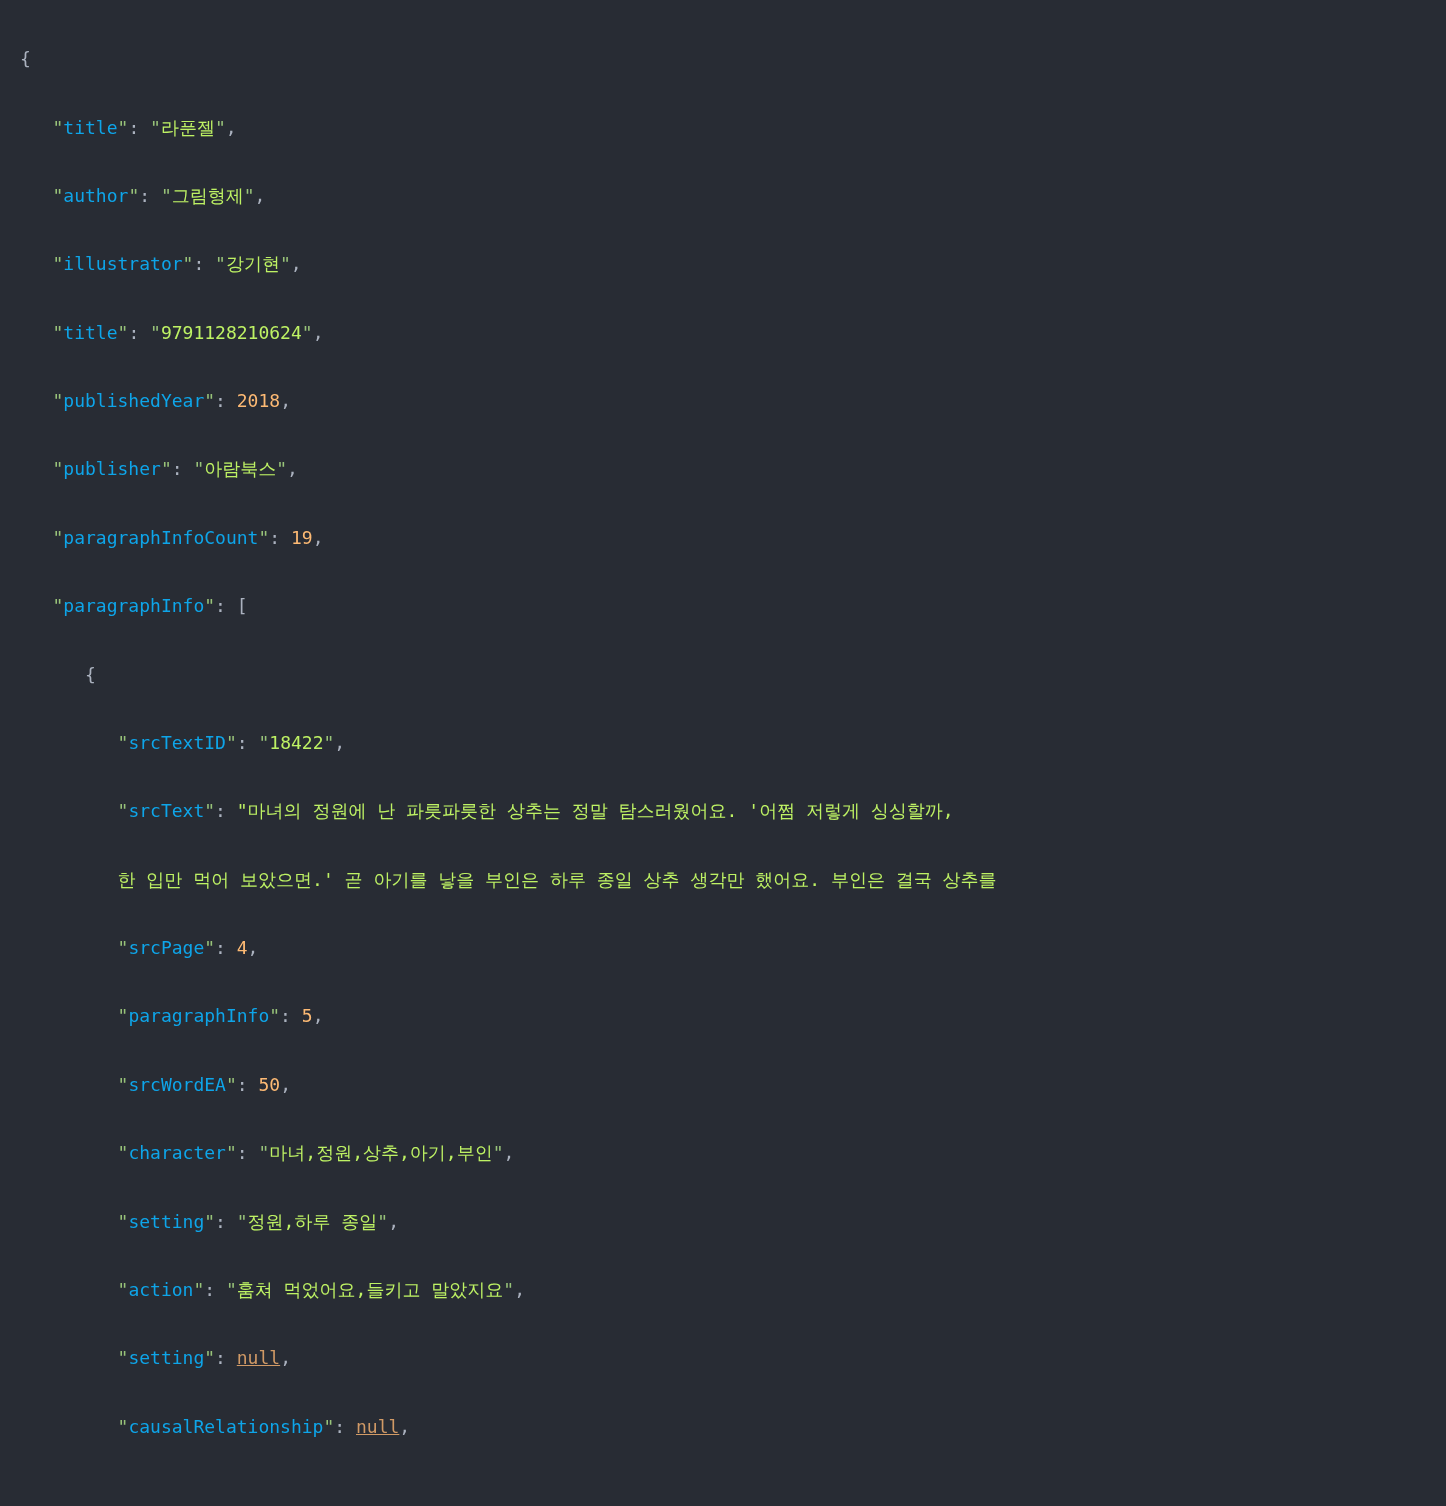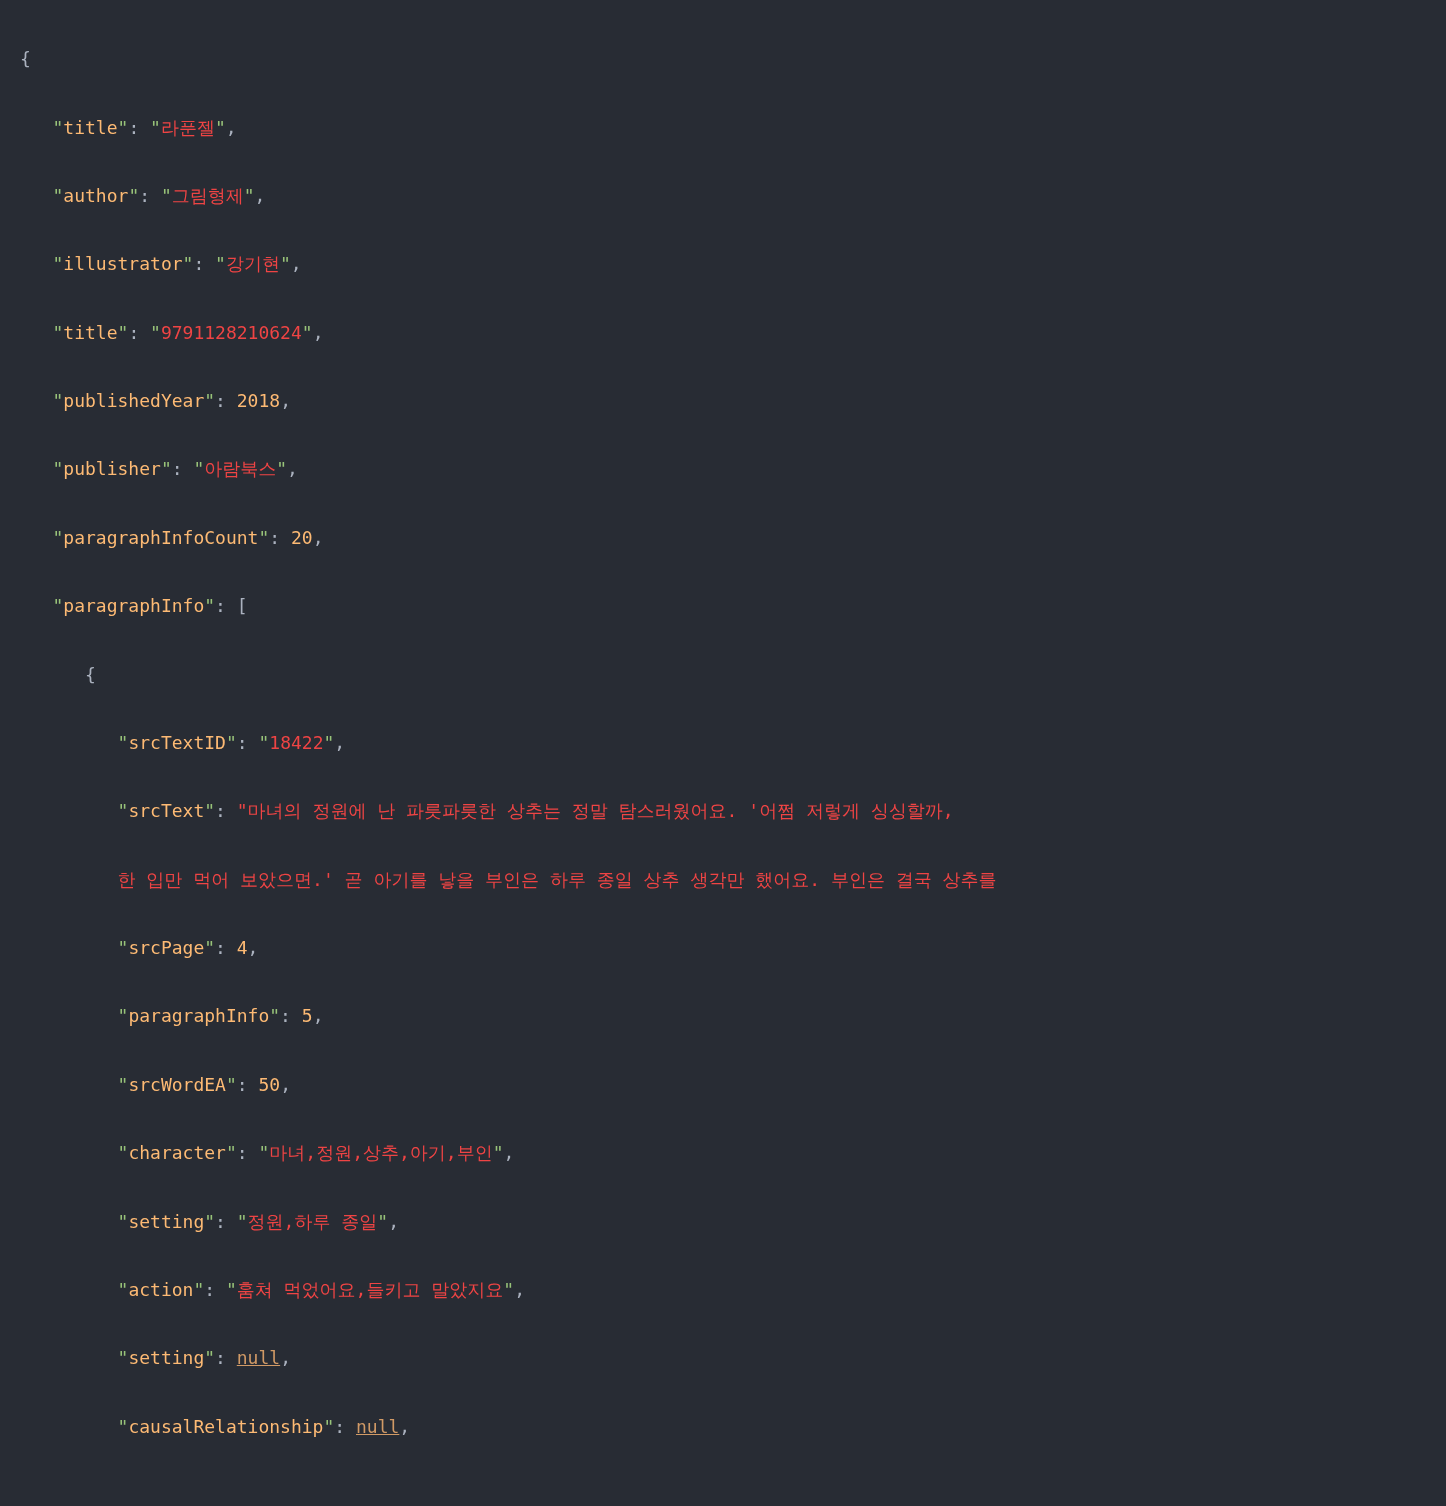--- a/index.html
+++ b/index.html
@@ -11,22 +11,22 @@
     line-height: 1.9;
     color: #abb2bf;
   }
   .code-container {
     padding: 8px 20px 20px 20px;
     white-space: pre;
   }
   .line {
     display: block;
   }
-  .key { color: #fdba74; }
-  .string { color: #ef4444; }
+  .key { color: #0ea5e9; }
+  .string { color: #bef264; }
   .number { color: #fdba74; }
   .null { color: #d19a66; text-decoration: underline; }
   .bracket { color: #abb2bf; }
   .comma { color: #abb2bf; }
   .colon { color: #abb2bf; }
   .quote { color: #98c379; }
   .indent1 { padding-left: 3ch; }
   .indent2 { padding-left: 6ch; }
   .indent3 { padding-left: 9ch; }
 </style>
@@ -34,21 +34,21 @@
 <body>
 
 <div class="code-container">
 <span class="line"><span class="bracket">{</span></span>
 <span class="line indent1"><span class="quote">"</span><span class="key">title</span><span class="quote">"</span><span class="colon">: </span><span class="quote">"</span><span class="string">라푼젤</span><span class="quote">"</span><span class="comma">,</span></span>
 <span class="line indent1"><span class="quote">"</span><span class="key">author</span><span class="quote">"</span><span class="colon">: </span><span class="quote">"</span><span class="string">그림형제</span><span class="quote">"</span><span class="comma">,</span></span>
 <span class="line indent1"><span class="quote">"</span><span class="key">illustrator</span><span class="quote">"</span><span class="colon">: </span><span class="quote">"</span><span class="string">강기현</span><span class="quote">"</span><span class="comma">,</span></span>
 <span class="line indent1"><span class="quote">"</span><span class="key">title</span><span class="quote">"</span><span class="colon">: </span><span class="quote">"</span><span class="string">9791128210624</span><span class="quote">"</span><span class="comma">,</span></span>
 <span class="line indent1"><span class="quote">"</span><span class="key">publishedYear</span><span class="quote">"</span><span class="colon">: </span><span class="number">2018</span><span class="comma">,</span></span>
 <span class="line indent1"><span class="quote">"</span><span class="key">publisher</span><span class="quote">"</span><span class="colon">: </span><span class="quote">"</span><span class="string">아람북스</span><span class="quote">"</span><span class="comma">,</span></span>
-<span class="line indent1"><span class="quote">"</span><span class="key">paragraphInfoCount</span><span class="quote">"</span><span class="colon">: </span><span class="number">20</span><span class="comma">,</span></span>
+<span class="line indent1"><span class="quote">"</span><span class="key">paragraphInfoCount</span><span class="quote">"</span><span class="colon">: </span><span class="number">19</span><span class="comma">,</span></span>
 <span class="line indent1"><span class="quote">"</span><span class="key">paragraphInfo</span><span class="quote">"</span><span class="colon">: </span><span class="bracket">[</span></span>
 <span class="line indent2"><span class="bracket">{</span></span>
 <span class="line indent3"><span class="quote">"</span><span class="key">srcTextID</span><span class="quote">"</span><span class="colon">: </span><span class="quote">"</span><span class="string">18422</span><span class="quote">"</span><span class="comma">,</span></span>
 <span class="line indent3"><span class="quote">"</span><span class="key">srcText</span><span class="quote">"</span><span class="colon">: </span><span class="string">"마녀의 정원에 난 파릇파릇한 상추는 정말 탐스러웠어요. '어쩜 저렇게 싱싱할까,</span></span>
 <span class="line indent3"><span class="string">한 입만 먹어 보았으면.' 곧 아기를 낳을 부인은 하루 종일 상추 생각만 했어요. 부인은 결국 상추를</span></span>
 <span class="line indent3"><span class="quote">"</span><span class="key">srcPage</span><span class="quote">"</span><span class="colon">: </span><span class="number">4</span><span class="comma">,</span></span>
 <span class="line indent3"><span class="quote">"</span><span class="key">paragraphInfo</span><span class="quote">"</span><span class="colon">: </span><span class="number">5</span><span class="comma">,</span></span>
 <span class="line indent3"><span class="quote">"</span><span class="key">srcWordEA</span><span class="quote">"</span><span class="colon">: </span><span class="number">50</span><span class="comma">,</span></span>
 <span class="line indent3"><span class="quote">"</span><span class="key">character</span><span class="quote">"</span><span class="colon">: </span><span class="quote">"</span><span class="string">마녀,정원,상추,아기,부인</span><span class="quote">"</span><span class="comma">,</span></span>
 <span class="line indent3"><span class="quote">"</span><span class="key">setting</span><span class="quote">"</span><span class="colon">: </span><span class="quote">"</span><span class="string">정원,하루 종일</span><span class="quote">"</span><span class="comma">,</span></span>

